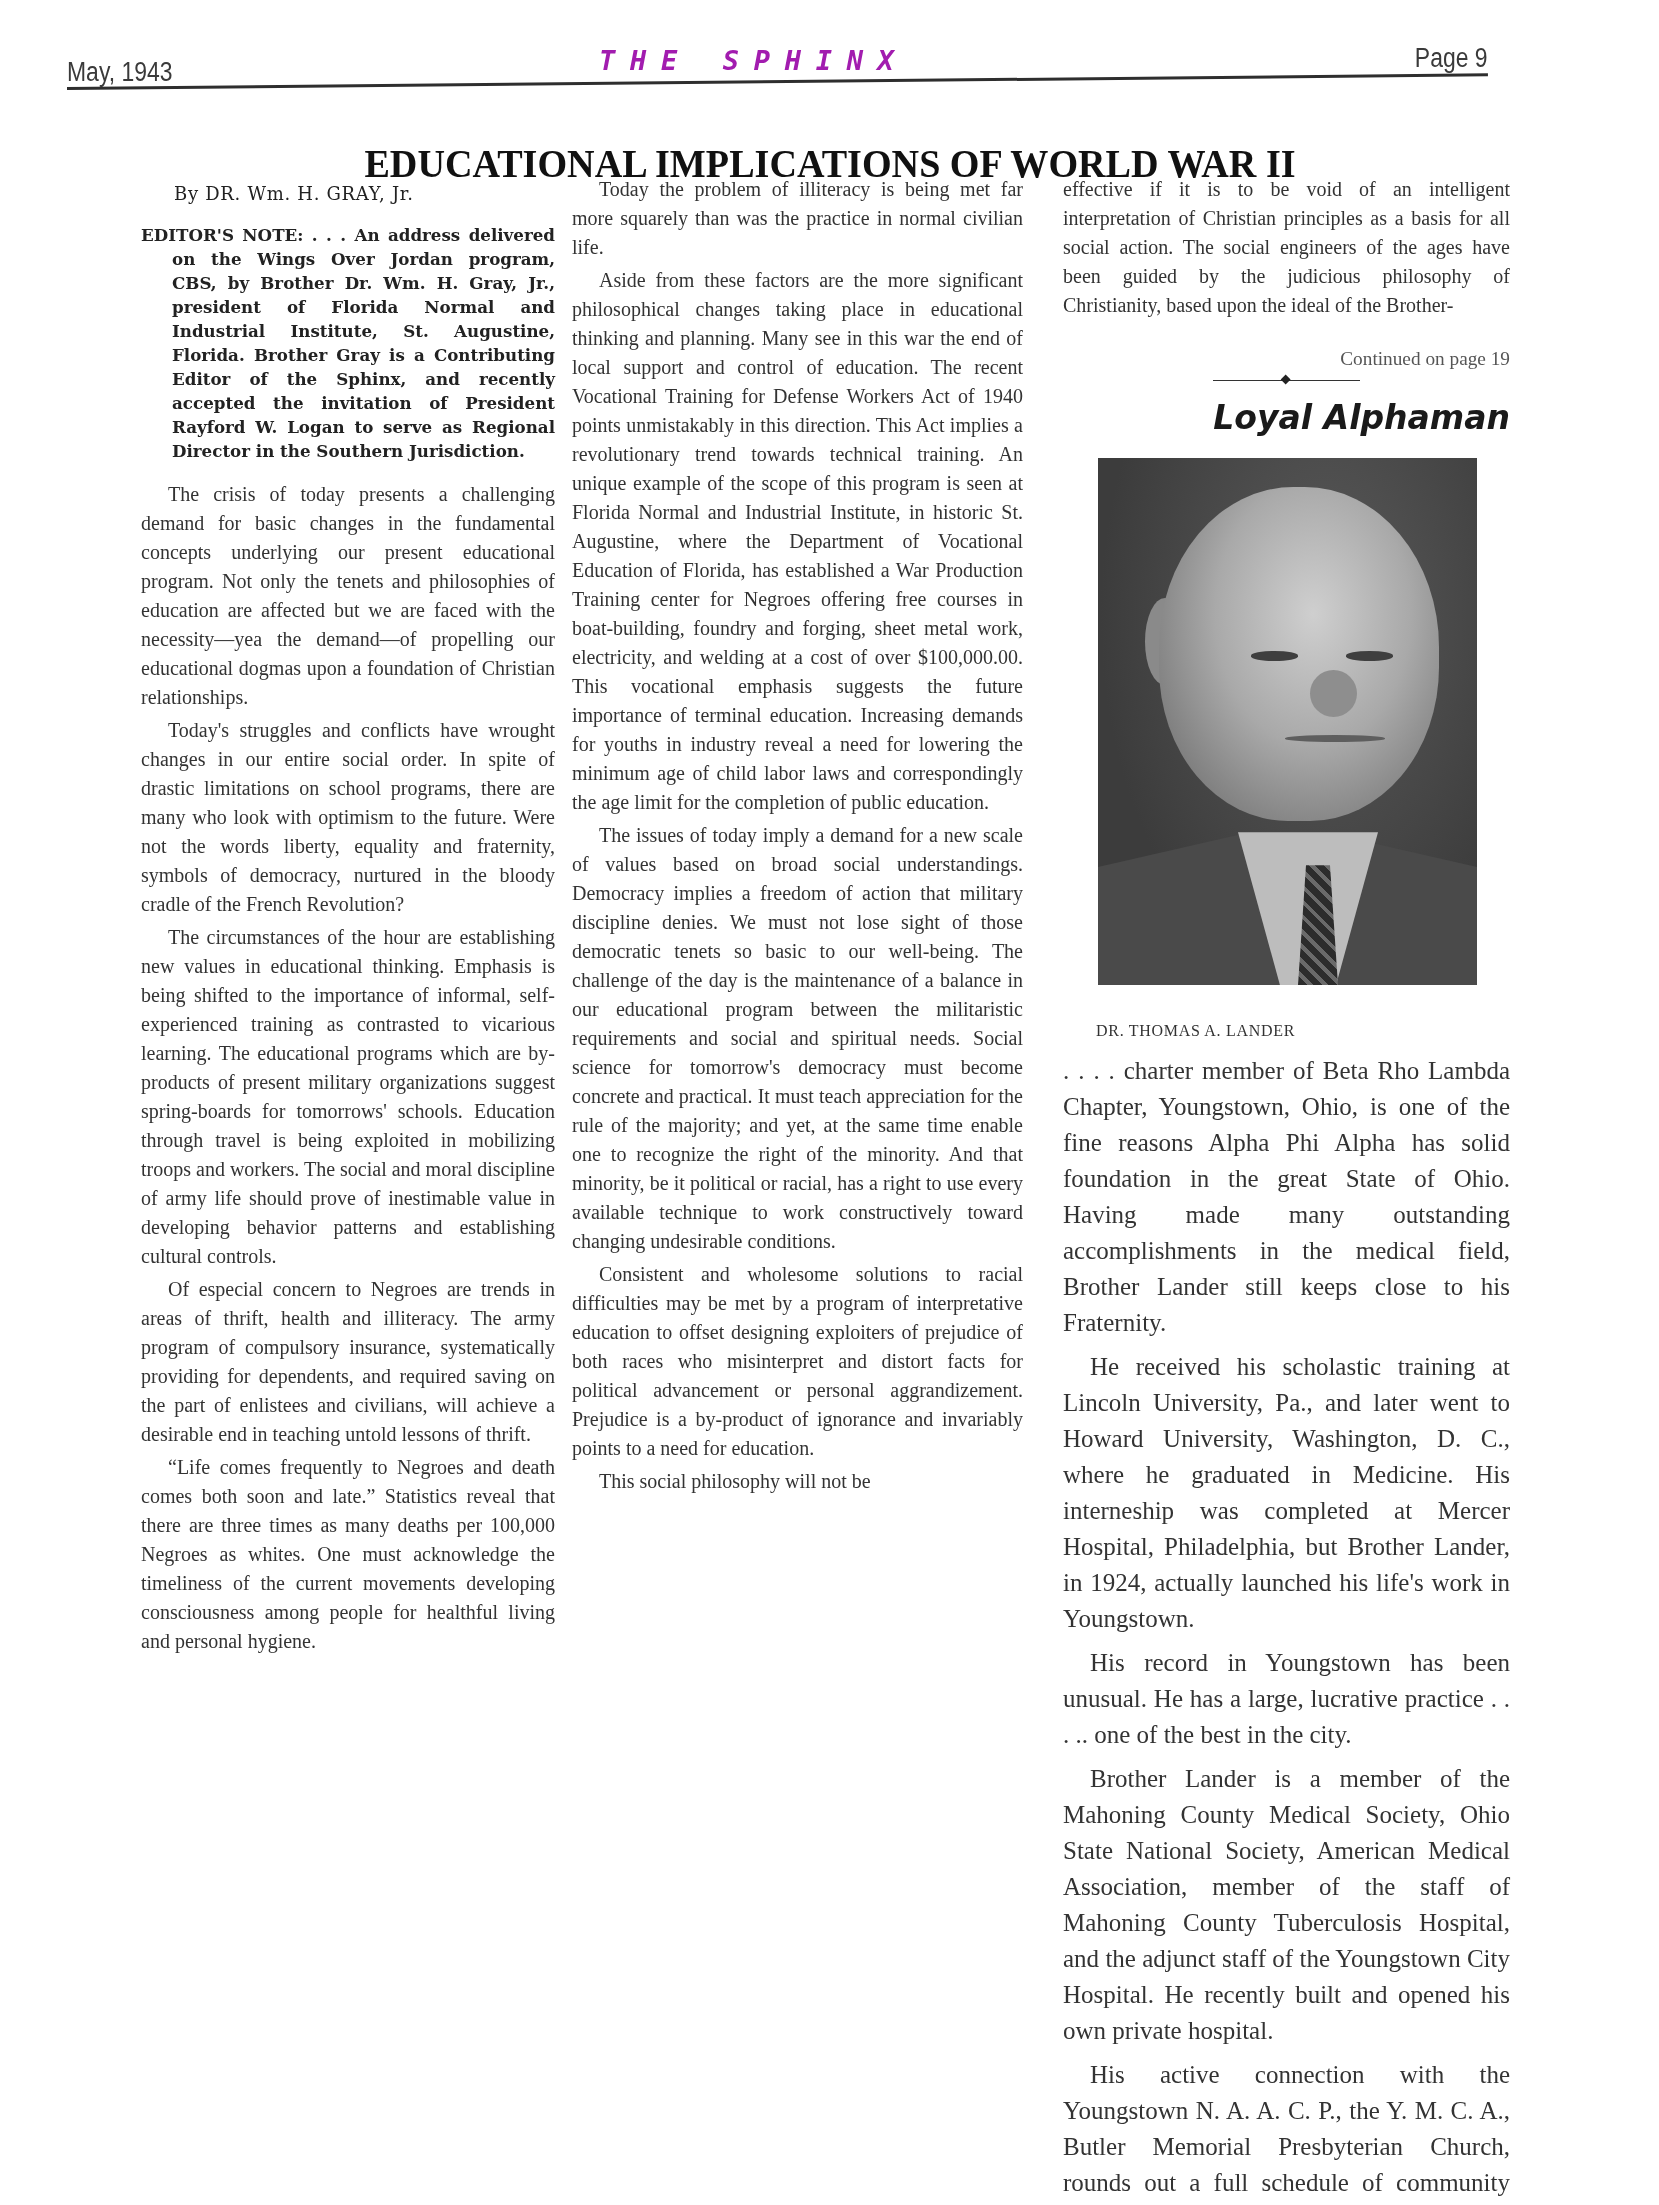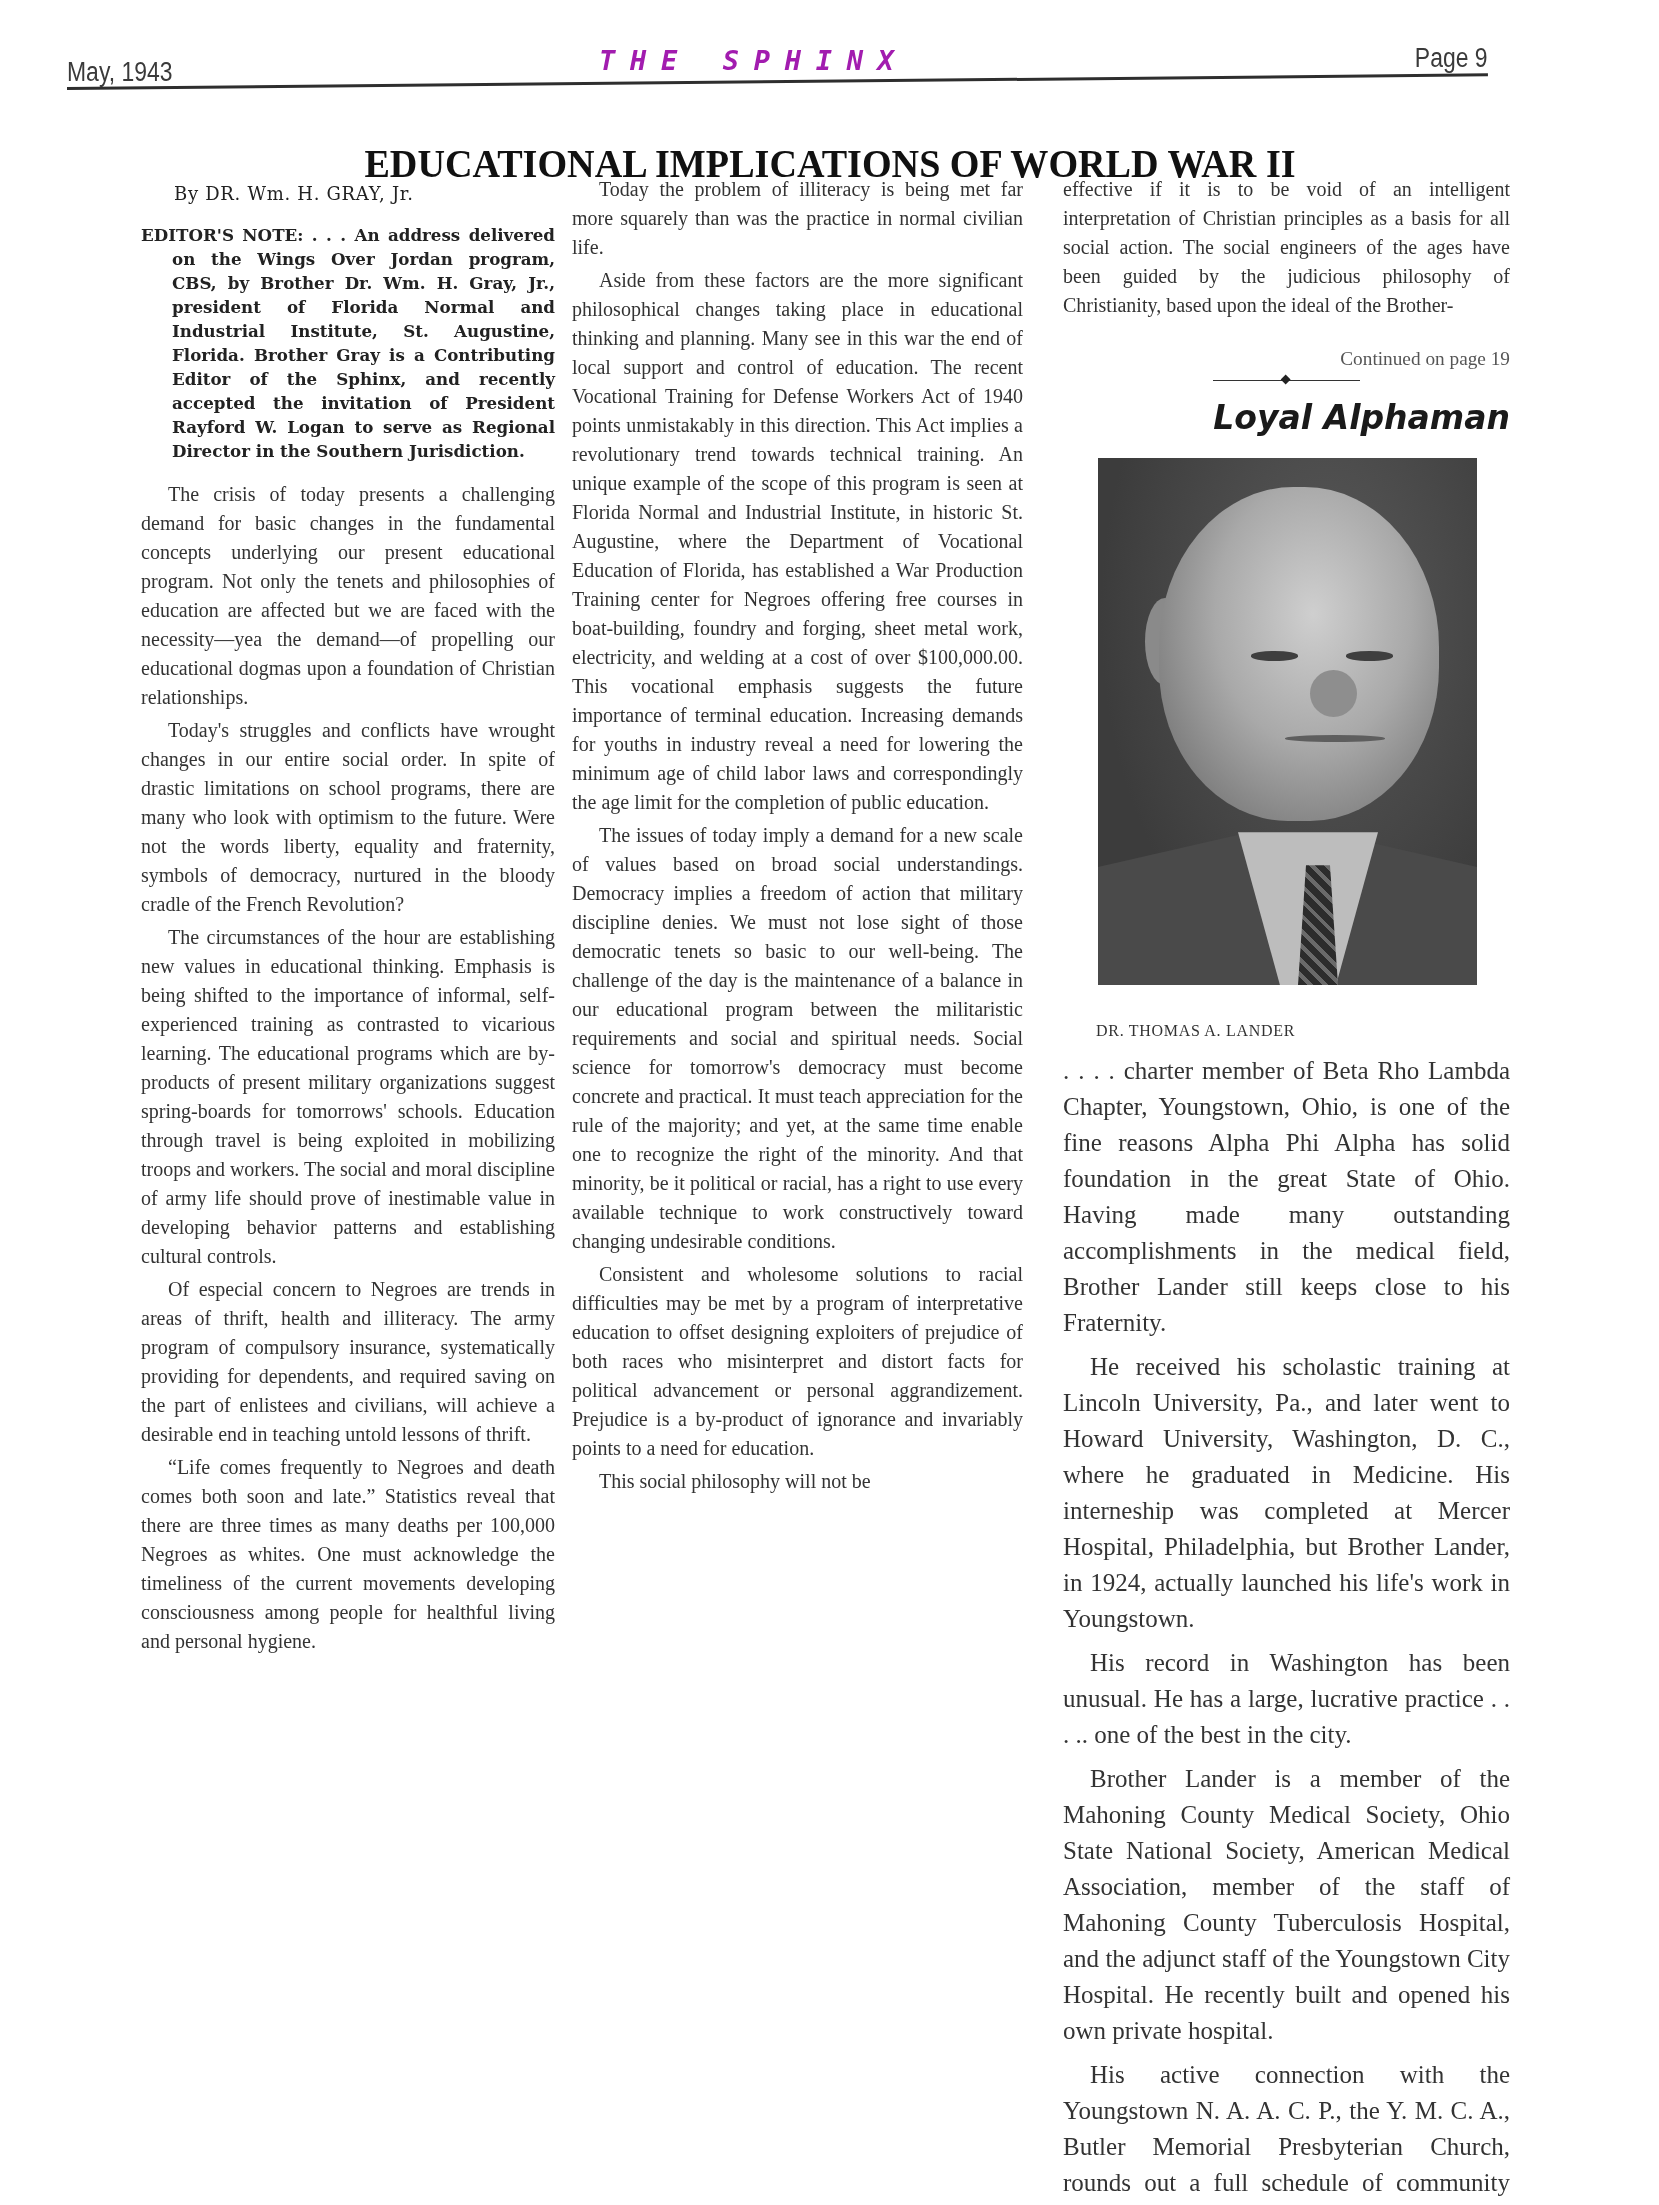--- a/index.html
+++ b/index.html
@@ -95,19 +95,19 @@
       <div class="nose"></div>
       <div class="mouth"></div>
       <div class="suit"></div>
       <div class="shirt"></div>
       <div class="tie"></div>
     </div>
     <p class="caption">DR. THOMAS A. LANDER</p>
     <div class="bio">
       <p class="first">. . . . charter member of Beta Rho Lambda Chapter, Youngstown, Ohio, is one of the fine reasons Alpha Phi Alpha has solid foundation in the great State of Ohio. Having made many outstanding accomplishments in the medical field, Brother Lander still keeps close to his Fraternity.</p>
       <p>He received his scholastic training at Lincoln University, Pa., and later went to Howard University, Washington, D. C., where he graduated in Medicine. His interneship was completed at Mercer Hospital, Philadelphia, but Brother Lander, in 1924, actually launched his life's work in Youngstown.</p>
-      <p>His record in Washington has been unusual. He has a large, lucrative practice . . . .. one of the best in the city.</p>
+      <p>His record in Youngstown has been unusual. He has a large, lucrative practice . . . .. one of the best in the city.</p>
       <p>Brother Lander is a member of the Mahoning County Medical Society, Ohio State National Society, American Medical Association, member of the staff of Mahoning County Tuberculosis Hospital, and the adjunct staff of the Youngstown City Hospital. He recently built and opened his own private hospital.</p>
       <p>His active connection with the Youngstown N. A. A. C. P., the Y. M. C. A., Butler Memorial Presbyterian Church, rounds out a full schedule of community activities. Alpha brothers everywhere join Beta Rho Lambda in its salute to Brother Lander.</p>
     </div>
   </div>
 </section>
 
 
 </body></html>

